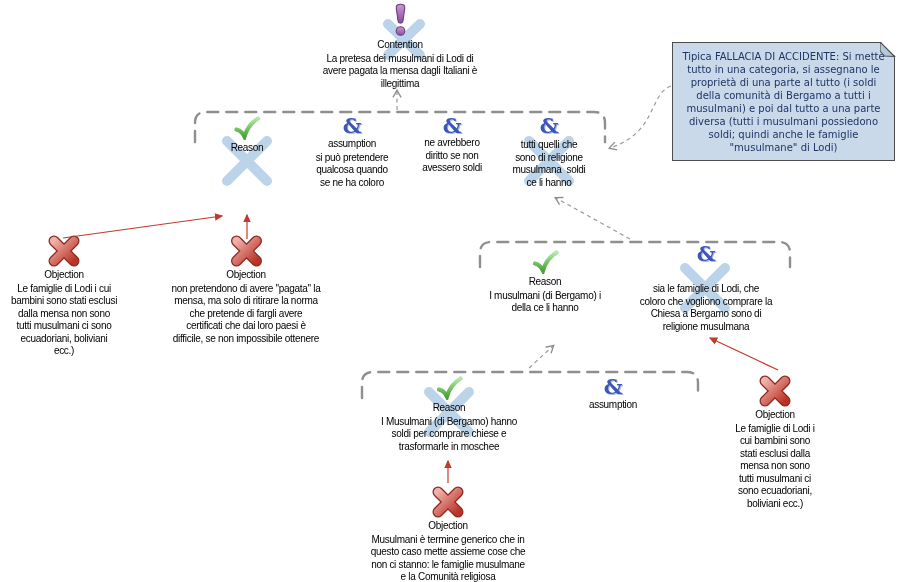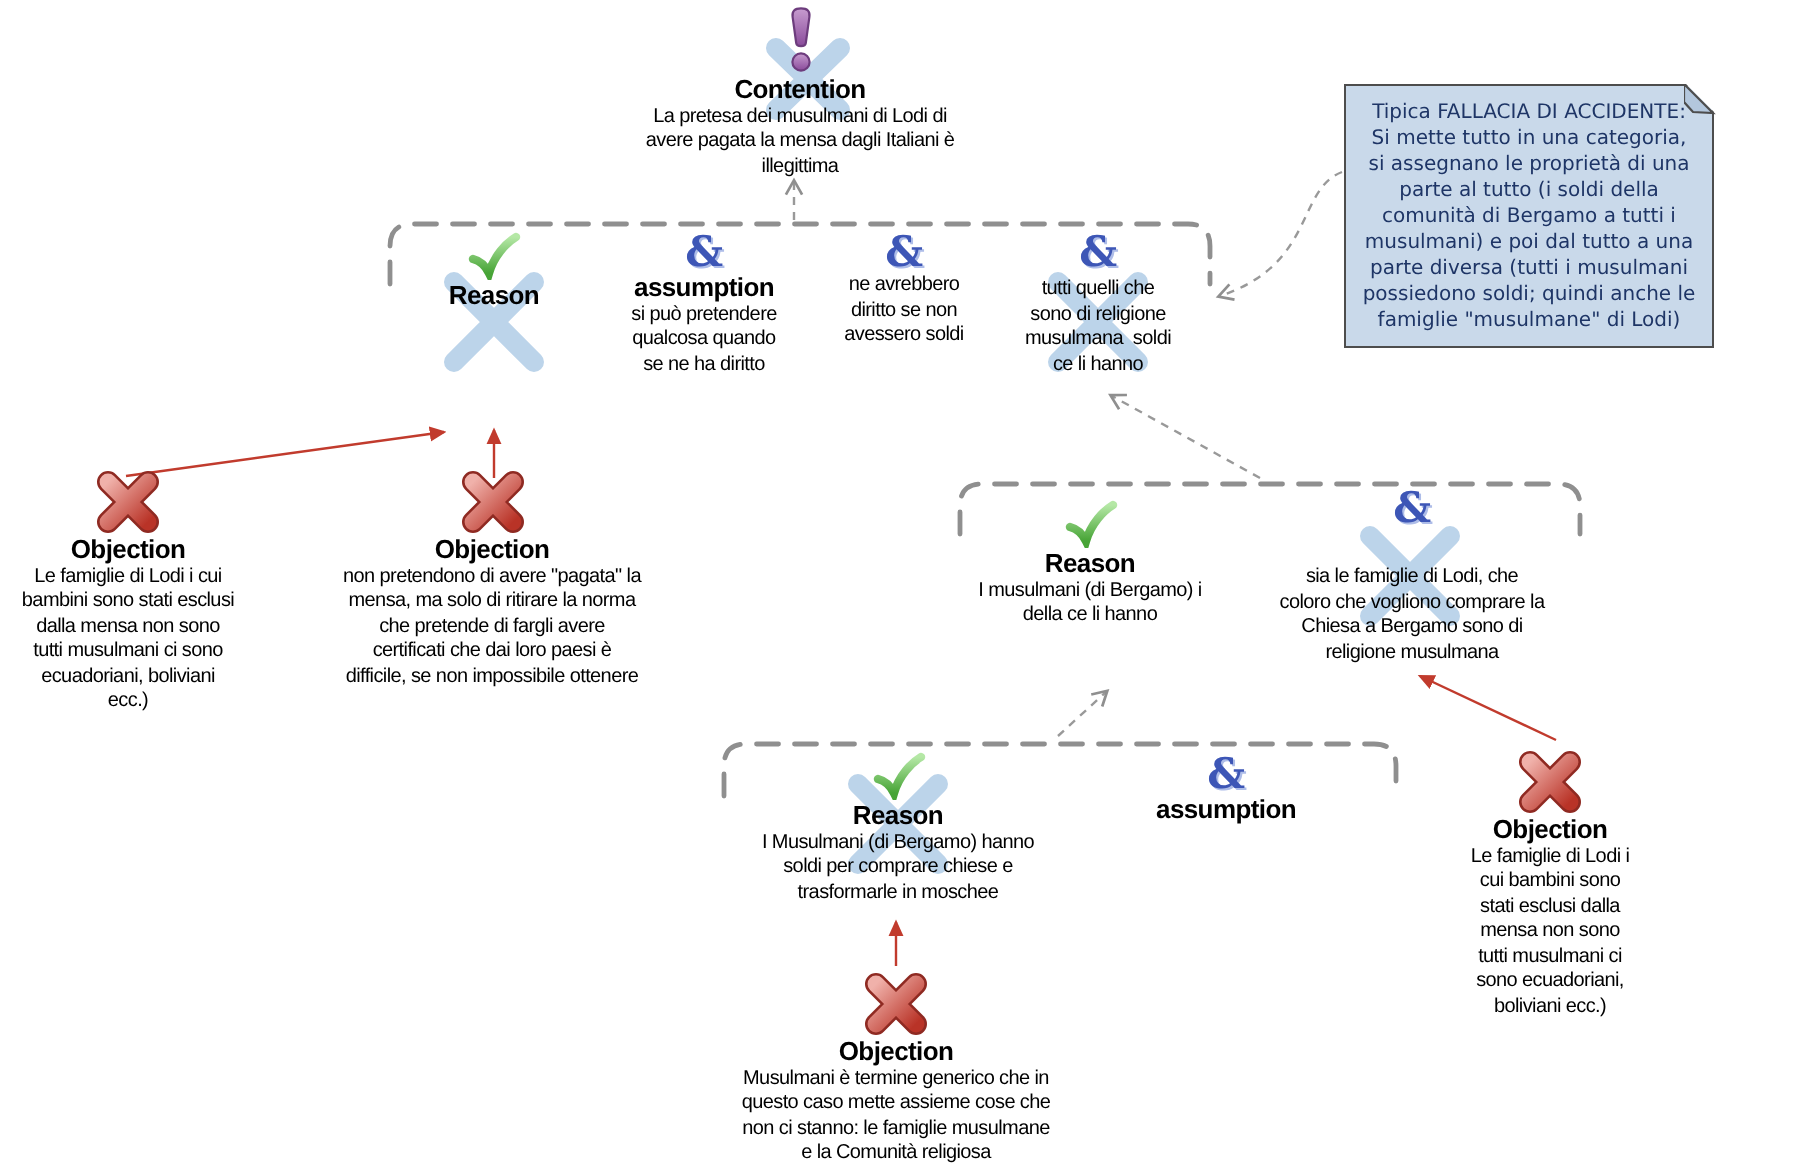--- a/index.html
+++ b/index.html
@@ -8,30 +8,30 @@
     position:relative; background:#ffffff; overflow:hidden;
     font-family:"Liberation Sans", sans-serif; color:#111;
   }
   #connector-layer { position:absolute; left:0; top:0; z-index:0; }
   .node {
     position:absolute; z-index:2;
     display:flex; flex-direction:column; align-items:center;
     text-align:center; transform:translateX(-50%);
     font-size:10px; letter-spacing:-0.3px; line-height:12.5px;
   }
-  .node .title { font-weight:bold; font-size:13px; margin:2px 0 1px; color:#000; }
+  .node .title { font-weight:normal; font-size:10px; margin:2px 0 1px; color:#000; }
   .node .body  { white-space:pre-wrap; color:#000; }
   .icon { flex:0 0 auto; }
   .amp {
     font-family:"DejaVu Serif", serif; font-weight:bold;
     font-size:21px; line-height:20px; color:#3d56b6;
     text-shadow:1px 1px 0 #aebde8;
   }
   .note {
-    position:absolute; left:672px; top:42px; width:185px; min-height:108px;
+    position:absolute; left:672px; top:42px; width:223px; min-height:108px;
     z-index:2; background:#c9d9ea; border:1.5px solid #4d4d4d;
     color:#1e3566; font-family:"DejaVu Sans", sans-serif;
     font-size:10px; line-height:13px; text-align:center;
     padding:7px 8px 6px;
   }
   .note .fold { position:absolute; top:-1.5px; right:-1.5px; }
 </style>
 </head>
 <body>
 
@@ -106,21 +106,21 @@
     <path d="M3.5 13.5 C7.5 14.5 10 17.5 11.5 20.5 C14 12 20 5.5 25 2.5" fill="none" stroke="url(#gGreen)" stroke-width="4.2" stroke-linecap="round"></path>
   </svg>
   <div class="title">Reason</div>
 </div>
 
 <div class="node" style="left:352px; top:116px; width:100px;">
   <span class="icon amp">&amp;</span>
   <div class="title">assumption</div>
   <div class="body">si può pretendere
 qualcosa quando
-se ne ha diritto</div>
+se ne ha coloro</div>
 </div>
 
 <div class="node" style="left:452px; top:116px; width:85px;">
   <span class="icon amp">&amp;</span>
   <div class="body" style="margin-top:1px">ne avrebbero
 diritto se non
 avessero soldi</div>
 </div>
 
 <div class="node" style="left:549px; top:116px; width:100px;">

